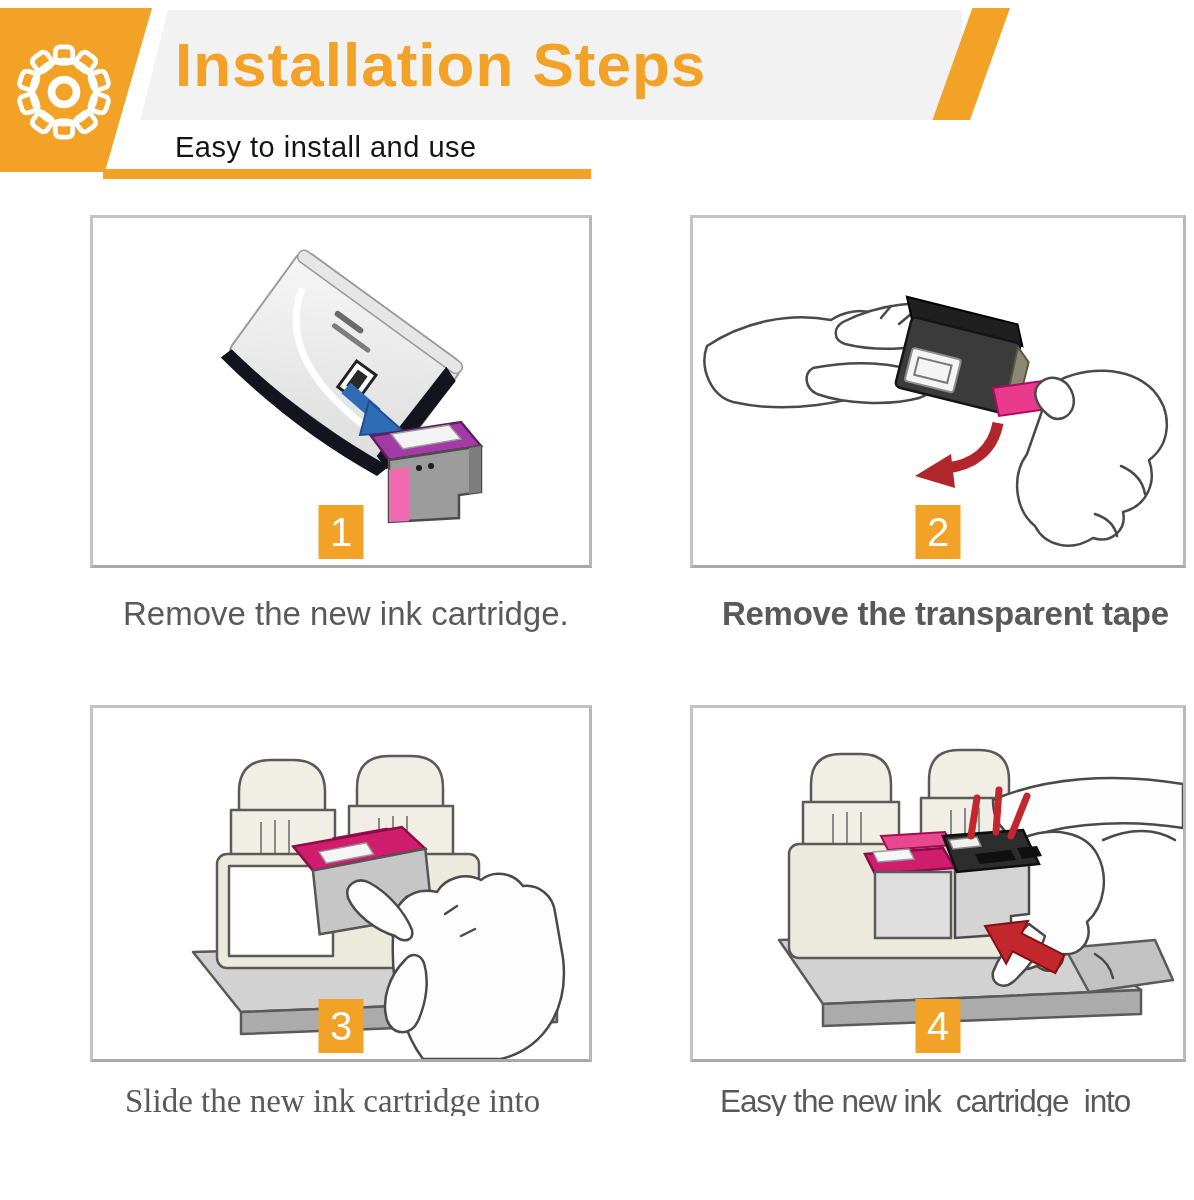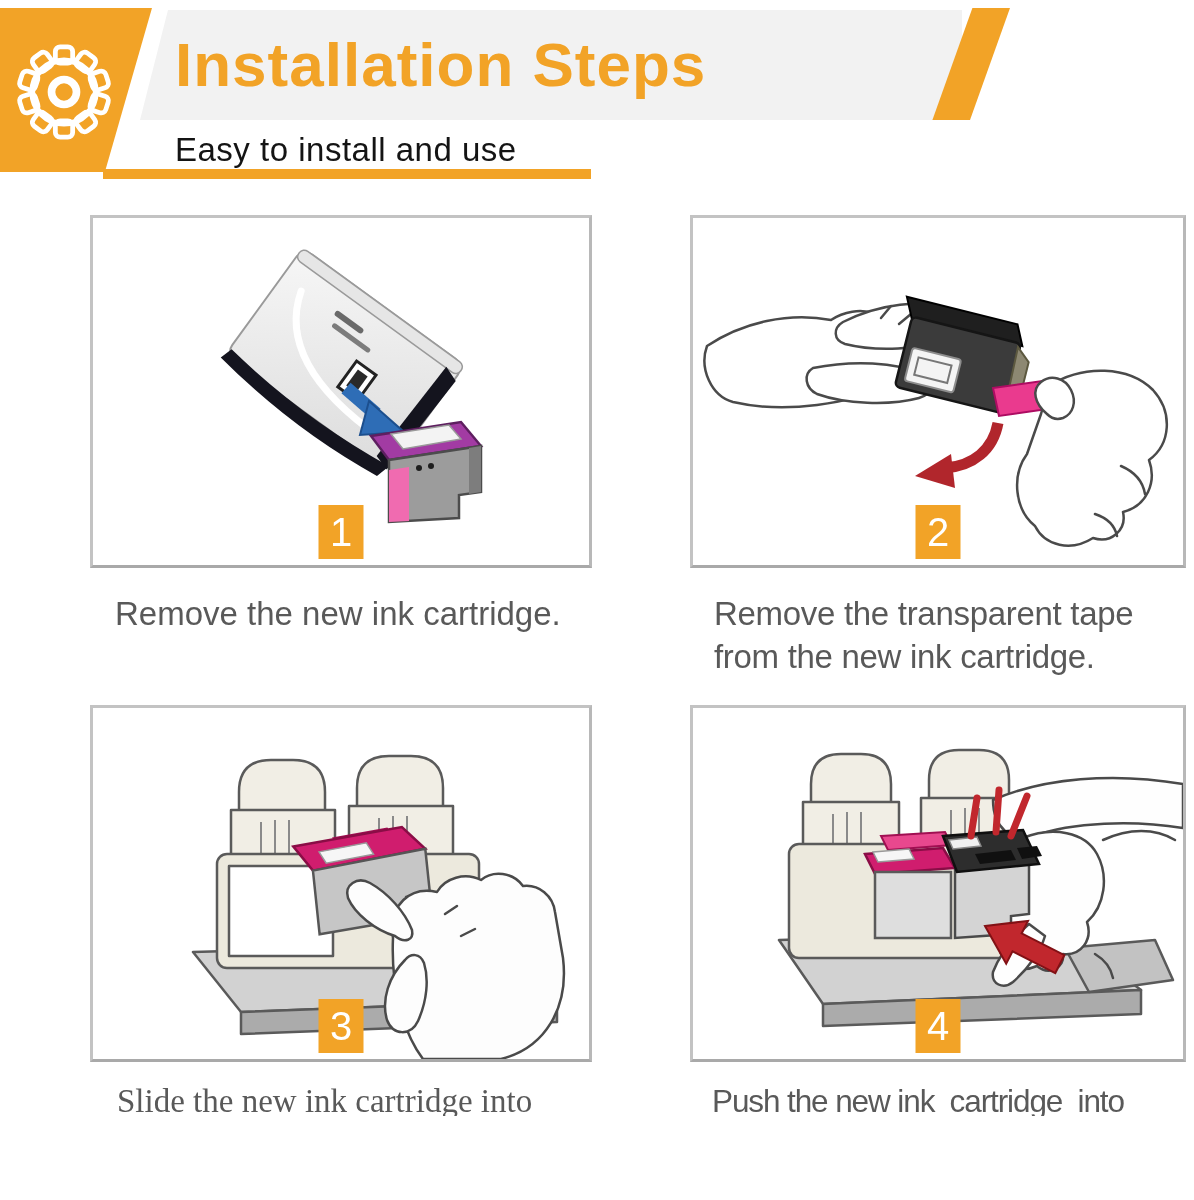--- a/index.html
+++ b/index.html
@@ -25,21 +25,21 @@
     font-size:62px;font-weight:bold;letter-spacing:1px;color:var(--accent);
     white-space:nowrap;
   }
   .hdr-slash{
     position:absolute;left:930px;top:8px;width:80px;height:112px;
     background:var(--accent);
     clip-path:polygon(53% 0,100% 0,50% 100%,3% 100%);
   }
   .subtitle{
     position:absolute;left:175px;top:131px;
-    font-size:33px;color:var(--subtitle);letter-spacing:.5px;white-space:nowrap;
+    font-size:29px;color:var(--subtitle);letter-spacing:.5px;white-space:nowrap;
   }
   .hdr-underline{
     position:absolute;left:103px;top:169px;width:488px;height:10px;
     background:var(--accent);
   }
   
   .panel{
     position:absolute;background:#fff;box-sizing:border-box;
     border:3px solid #c3c3c3;border-bottom-color:#a9a9a9;border-right-color:#b8b8b8;
   }
@@ -48,24 +48,24 @@
   .p3{left:90px;top:705px;width:502px;height:357px;}
   .p4{left:690px;top:705px;width:496px;height:357px;}
   .panel svg{position:absolute;left:0;top:0;width:100%;height:100%;}
   .badge{
     position:absolute;left:50%;bottom:6px;transform:translateX(-50%);
     width:45px;height:54px;background:var(--accent);color:#fff;
     display:flex;align-items:center;justify-content:center;
     font-size:40px;font-weight:400;
   }
   
-  .caption{position:absolute;color:var(--caption);font-size:33px;line-height:43px;}
+  .caption{position:absolute;color:var(--caption);font-size:33px;line-height:43px;margin-left:8px;}
   .caption .cap-line{white-space:pre;}
   .c1{left:115px;top:592px;}
-  .c2{left:714px;top:592px;letter-spacing:-0.3px;}
+  .c2{left:714px;top:592px;letter-spacing:-0.3px;font-weight:bold;}
   .c3{left:117px;top:1080px;font-family:Liberation Serif, serif;}
   .c4{left:712px;top:1080px;font-size:31.5px;line-height:42px;letter-spacing:-1.1px;}
 </style>
 </head>
 <body>
 
 <div id="root">
 
   <div class="hdr-shape-left">
     <svg class="gear" viewBox="0 0 104 104">
@@ -264,23 +264,22 @@
       </g>
     </svg>
     <div class="badge">4</div>
   </section>
 
   <div class="caption c1">
     <div class="cap-line">Remove the new ink cartridge.</div>
   </div>
   <div class="caption c2">
     <div class="cap-line">Remove the transparent tape</div>
-    <div class="cap-line">from the new ink cartridge.</div>
   </div>
   <div class="caption c3">
     <div class="cap-line">Slide the new ink cartridge into</div>
   </div>
   <div class="caption c4">
-    <div class="cap-line">Push the new ink  cartridge  into</div>
+    <div class="cap-line">Easy the new ink  cartridge  into</div>
     <div class="cap-line">place.</div>
   </div>
 
 </div>
 
 </body></html>

